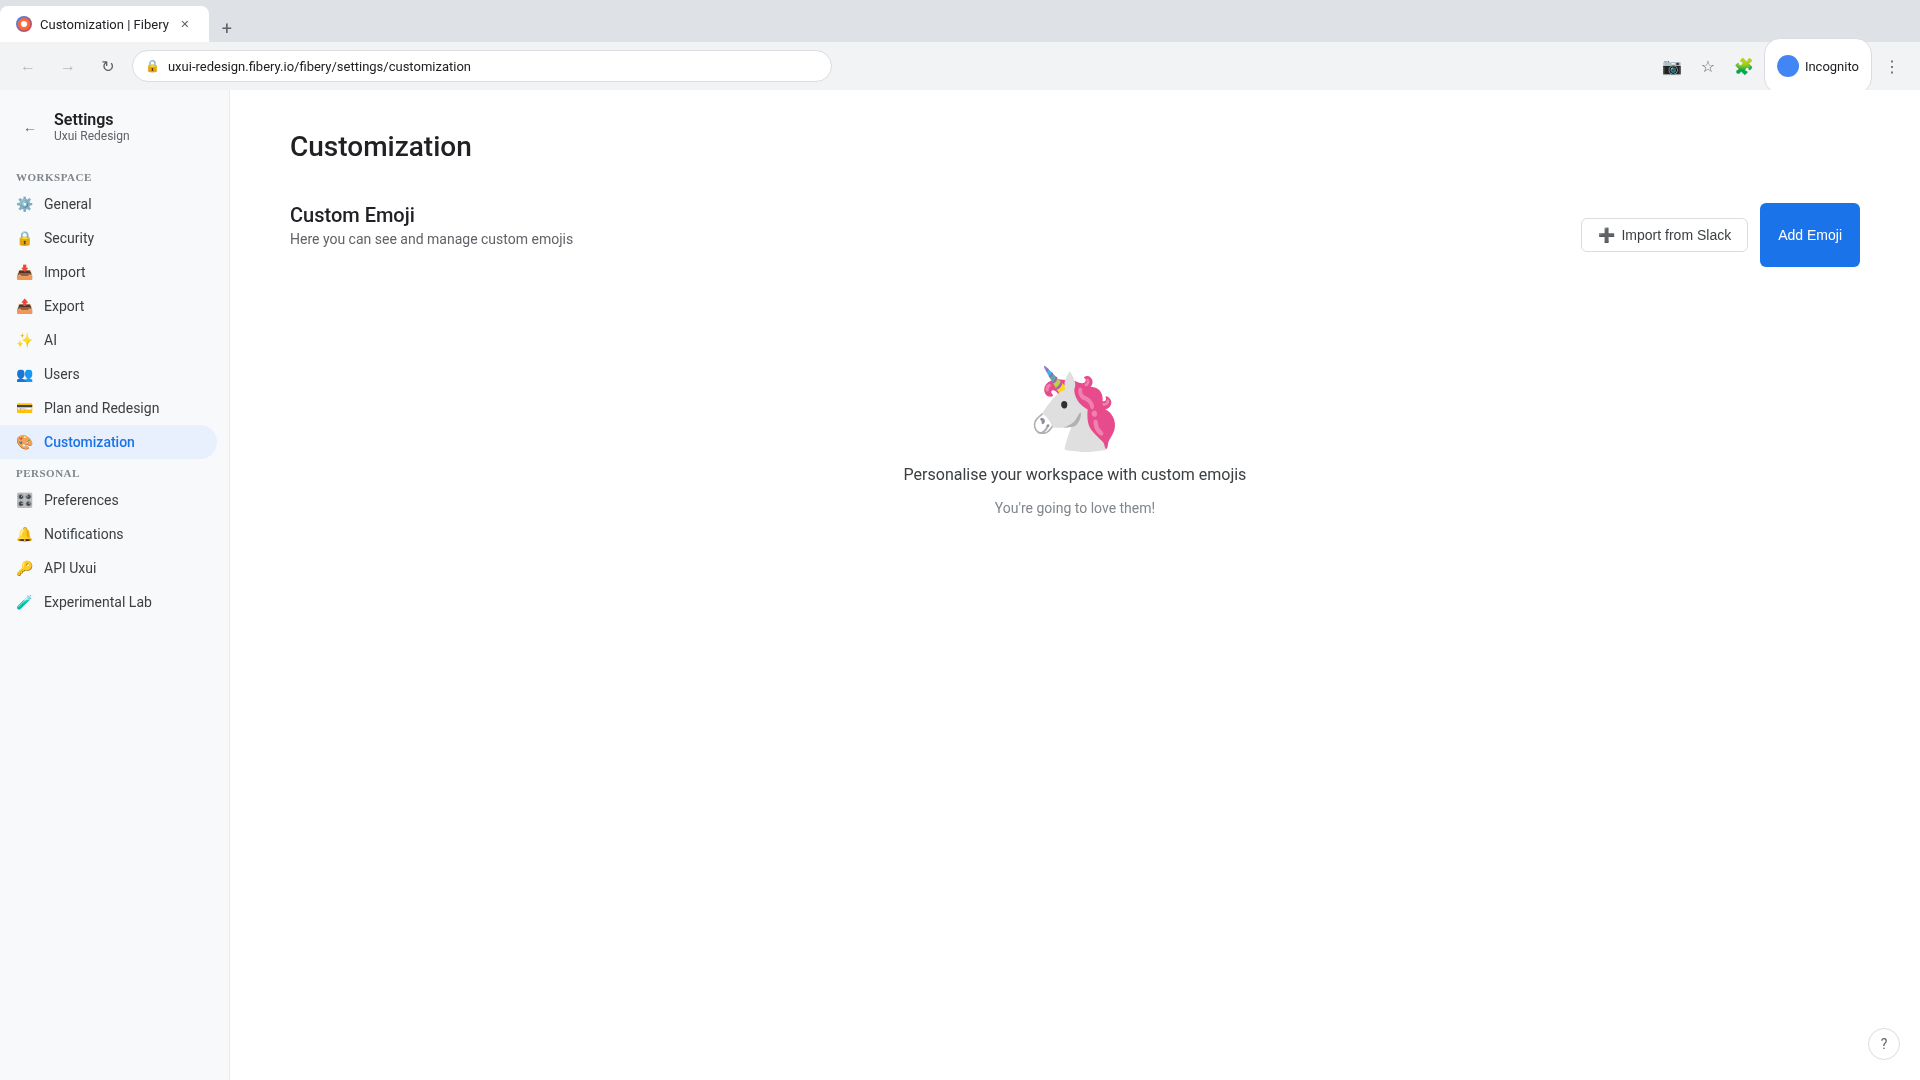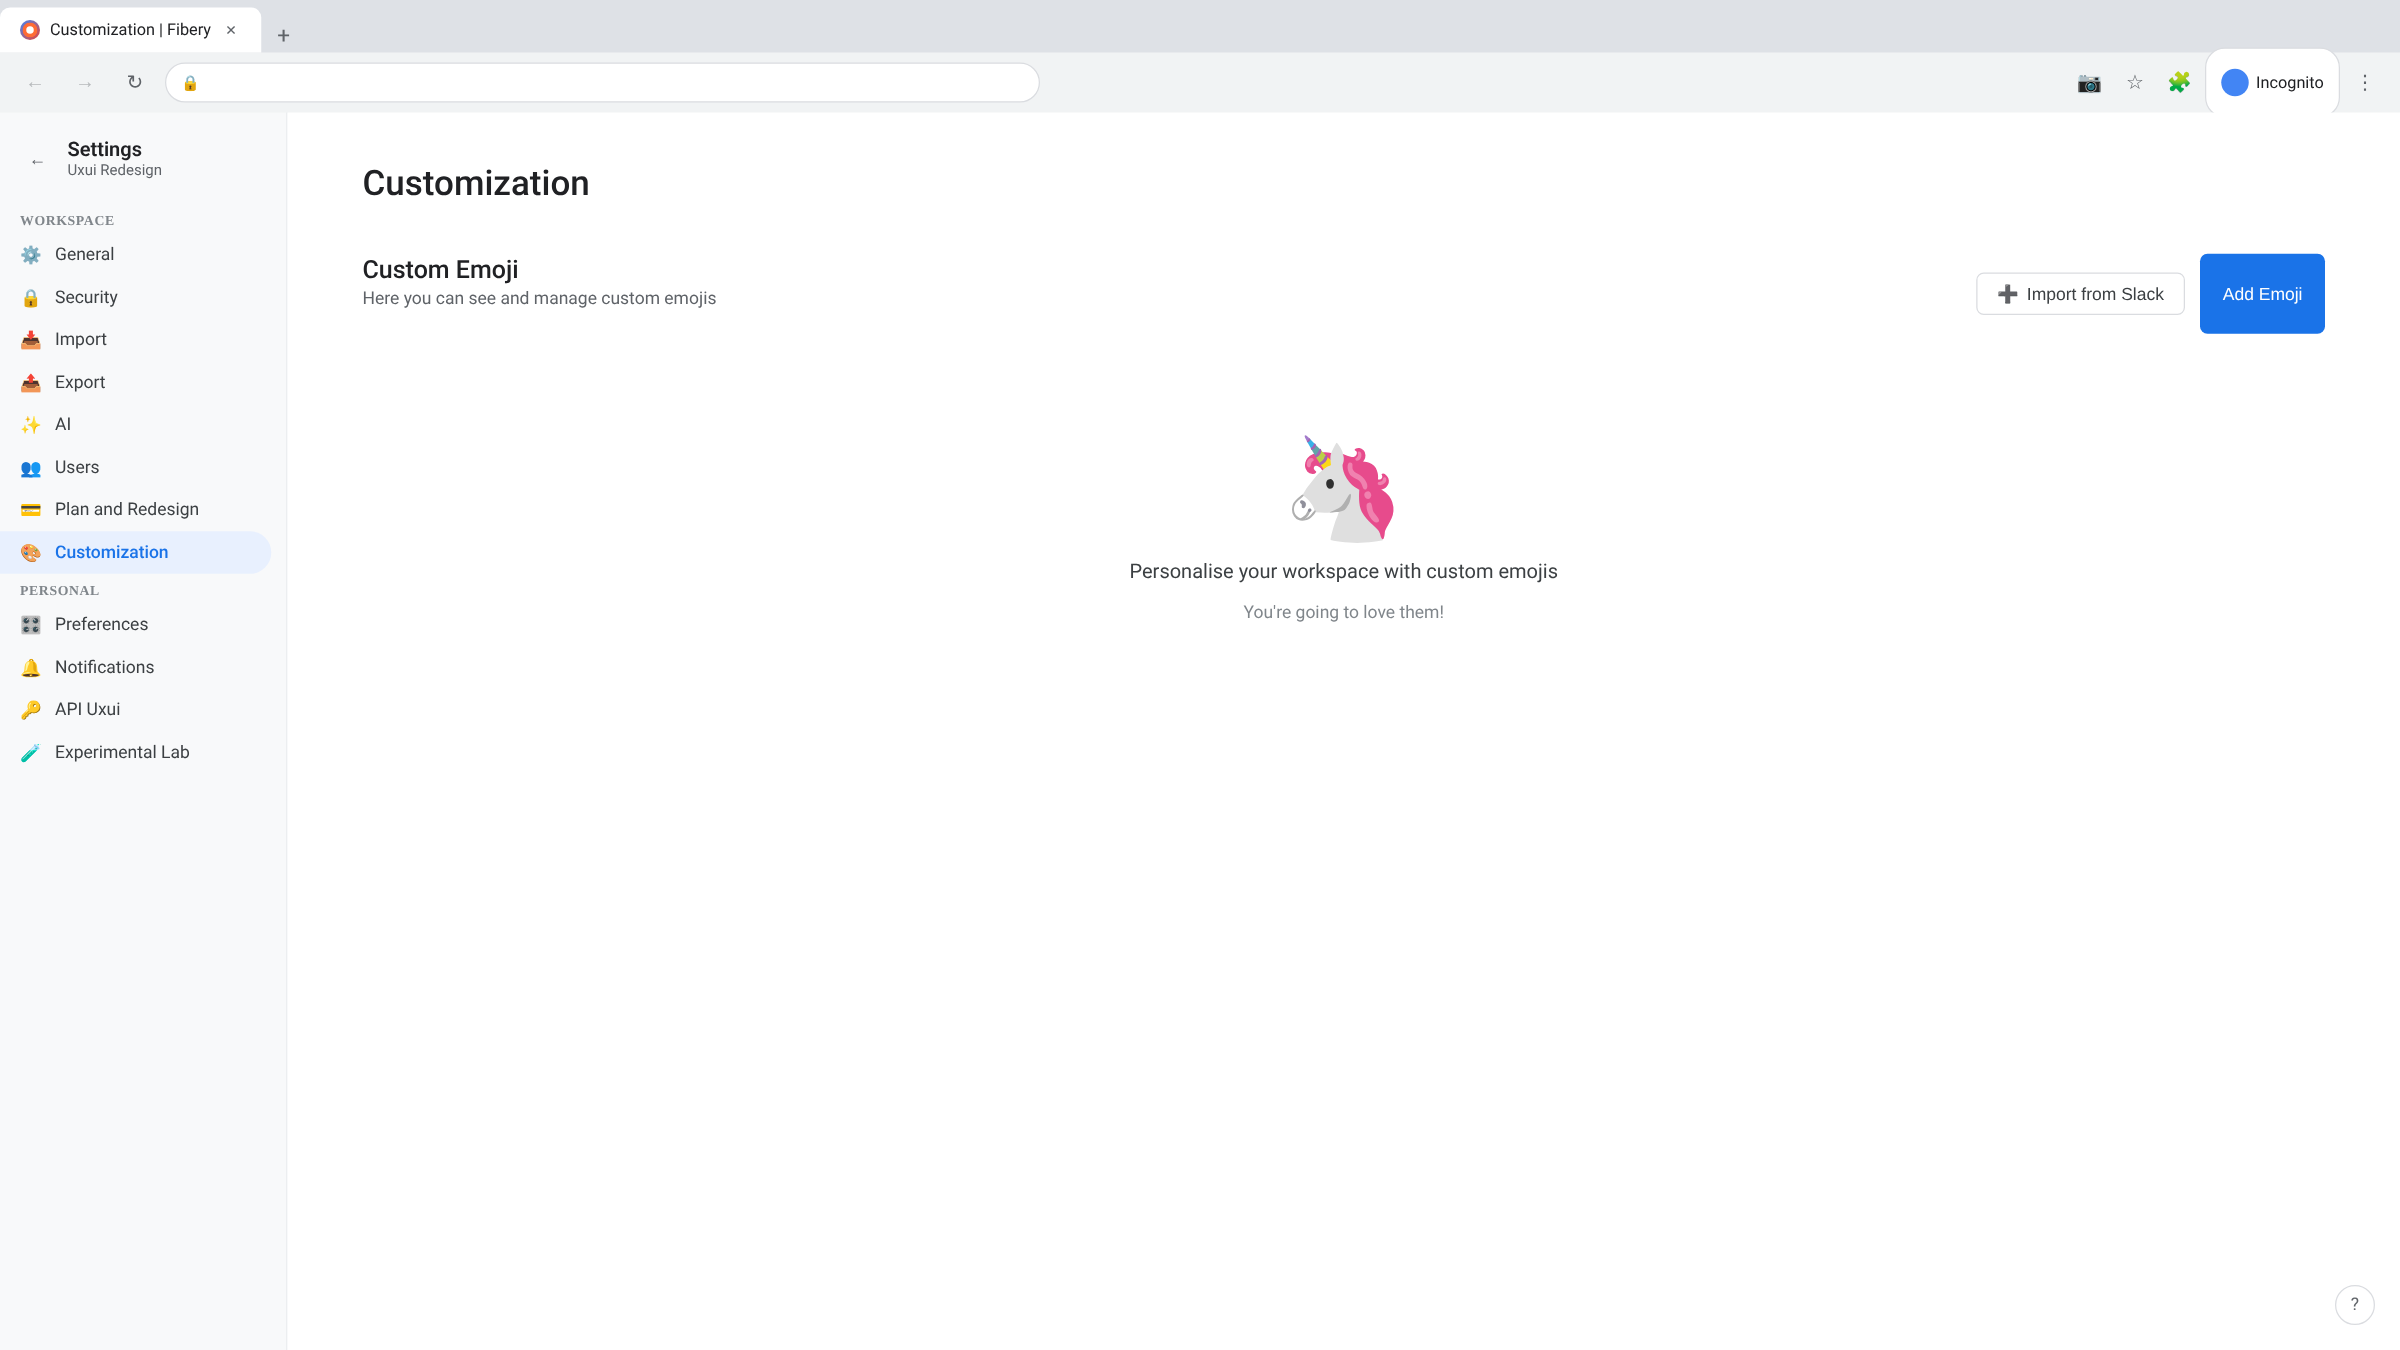--- a/index.html
+++ b/index.html
@@ -37,21 +37,21 @@
     .sidebar-section-label { font-size: 11px; font-weight: 600; color: #80868b; text-transform: uppercase; letter-spacing: 0.5px; padding: 8px 16px 4px 16px; font-family: Liberation Serif, serif; }
     .sidebar-item { display: flex; align-items: center; gap: 10px; padding: 8px 16px; cursor: pointer; font-size: 14px; color: #3c4043; border-radius: 0 20px 20px 0; margin-right: 12px; }
     .sidebar-item.active { background: #e8f0fe; color: #1a73e8; font-weight: 500; }
     .sidebar-item-icon { width: 18px; height: 18px; display: flex; align-items: center; justify-content: center; font-size: 14px; flex-shrink: 0; }
 
     
     .main { flex: 1; padding: 40px 60px; overflow-y: auto; background: #fff; }
     .page-title { font-size: 28px; font-weight: 500; color: #202124; margin-bottom: 40px; }
 
     
-    .section-header { display: flex; align-items: flex-start; justify-content: space-between; margin-bottom: 24px; }
+    .section-header { display: flex; align-items: flex-start; justify-content: space-between; margin-bottom: 42px; }
     .section-title-group { display: flex; flex-direction: column; gap: 4px; }
     .section-title { font-size: 20px; font-weight: 500; color: #202124; }
     .section-desc { font-size: 14px; color: #5f6368; }
     .section-actions { display: flex; align-items: center; gap: 12px; }
     .btn-secondary { display: flex; align-items: center; gap: 6px; padding: 8px 16px; border-radius: 6px; border: 1px solid #dadce0; background: #fff; font-size: 14px; color: #3c4043; cursor: pointer; white-space: nowrap; }
     .btn-primary { display: flex; align-items: flex-start; gap: 6px; padding: 24px 18px; border-radius: 6px; border: none; background: #1a73e8; font-size: 14px; color: #fff; cursor: pointer; white-space: nowrap; font-weight: 500; }
 
     
     .empty-state { display: flex; flex-direction: column; align-items: center; justify-content: center; padding: 60px 0; gap: 16px; }
     .empty-state-emoji { font-size: 80px; line-height: 1; }
@@ -81,20 +81,21 @@
       <span class="browser-tab-close">✕</span>
     </div>
     <div class="new-tab-btn">+</div>
   </div>
   <div class="browser-toolbar">
     <button class="nav-btn disabled">←</button>
     <button class="nav-btn disabled">→</button>
     <button class="nav-btn">↻</button>
     <div class="address-bar">
       <span class="address-bar-lock">🔒</span>
+      <span class="address-text">uxui-redesign.fibery.io/fibery/settings/customization</span>
     </div>
     <div class="toolbar-right">
       <button class="toolbar-icon-btn">📷</button>
       <button class="toolbar-icon-btn">☆</button>
       <button class="toolbar-icon-btn">🧩</button>
       <div class="profile-btn">
         <div class="profile-circle"></div>
         <span>Incognito</span>
       </div>
       <button class="toolbar-icon-btn">⋮</button>

